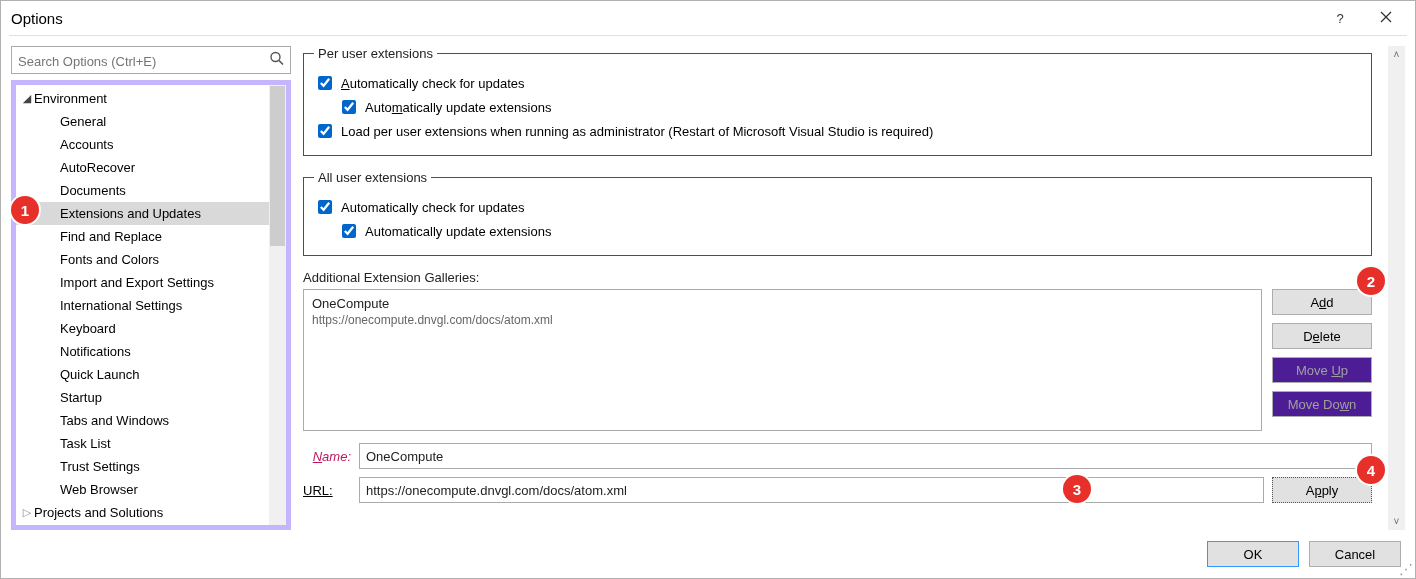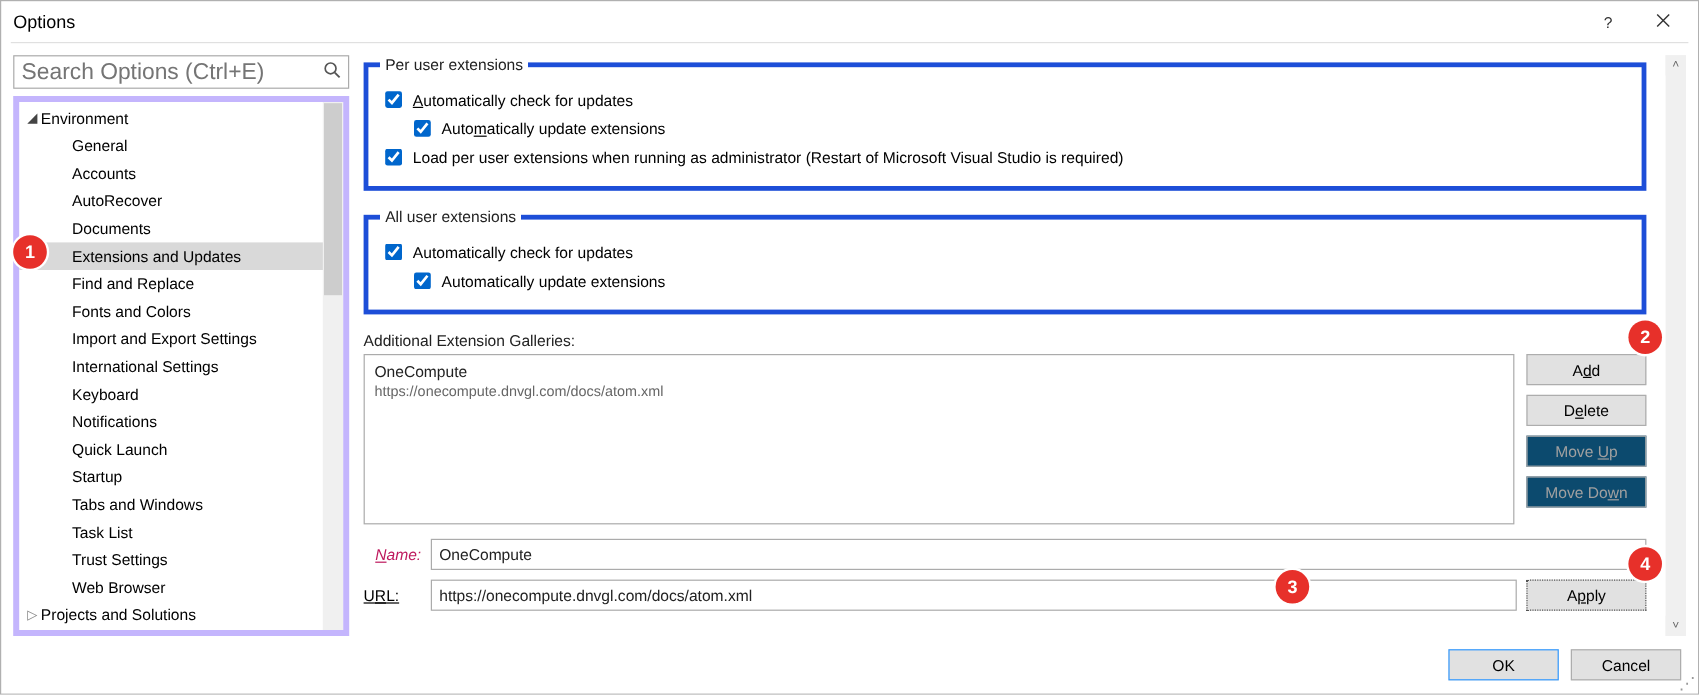--- a/index.html
+++ b/index.html
@@ -10,21 +10,21 @@
   .titlebar .tbtn { width: 46px; height: 34px; display: flex; align-items: center; justify-content: center; color: #333; }
   .titlebar .help { font-size: 16px; }
   .titlebar .close svg { width: 12px; height: 12px; }
   .divider-top { height: 1px; background: #e0e0e0; margin: 0 8px; }
 
   .body-area { flex: 1; display: flex; padding: 10px 10px 0 10px; gap: 12px; min-height: 0; }
 
   
   .nav-col { width: 280px; display: flex; flex-direction: column; }
   .search-wrap { position: relative; height: 28px; margin-bottom: 6px; }
-  .search-wrap input { width: 100%; height: 100%; border: 1px solid #ababab; padding: 2px 28px 0 6px; color: #555; outline: none; font-size: 19px; }
+  .search-wrap input { width: 100%; height: 100%; border: 1px solid #ababab; padding: 2px 28px 0 6px; color: #555; outline: none; font-size: 13px; }
   .search-wrap .mag { position: absolute; right: 6px; top: 50%; transform: translateY(-50%); color: #555; }
   .tree { flex: 1; border: 5px solid #c4b5fd; overflow: hidden; position: relative; }
   .tree-scroll { position: absolute; right: 0; top: 0; bottom: 0; width: 17px; background: #f0f0f0; }
   .tree-thumb { position: absolute; left: 1px; right: 1px; top: 1px; height: 160px; background: #cdcdcd; }
   .tree-items { padding: 2px 0; }
   .tree-row { display: flex; align-items: center; height: 23px; white-space: nowrap; cursor: default; }
   .tree-row.root { padding-left: 4px; }
   .tree-row.child { padding-left: 44px; }
   .tree-row.parent2 { padding-left: 4px; }
   .tree-row.selected { background: #d9d9d9; }
@@ -33,36 +33,36 @@
   .tree-row .tri.expanded::before { content: "◢"; color: #444; }
 
   
   .page-col { flex: 1; display: flex; position: relative; min-width: 0; }
   .page-content { flex: 1; padding: 0 8px 0 0; min-width: 0; }
   .page-vbar { width: 17px; background: #f0f0f0; position: relative; margin-left: 8px; }
   .page-vbar .arrow { position: absolute; left: 0; right: 0; height: 17px; display: flex; align-items: center; justify-content: center; color: #666; font-size: 10px; background: #f0f0f0; }
   .page-vbar .arrow.up { top: 0; }
   .page-vbar .arrow.down { bottom: 0; }
 
-  fieldset.group { border: 4px solid #1d4ed8; padding: 8px 10px 10px 10px; margin: 0 0 14px 0; }
+  fieldset.group { border: 1px solid #1d4ed8; padding: 8px 10px 10px 10px; margin: 0 0 14px 0; }
   fieldset.group legend { padding: 0 4px; color: #222; }
   .chk-row { display: flex; align-items: center; gap: 6px; margin: 4px 0; }
   .chk-row.indent { margin-left: 24px; }
   .chk-row input[type=checkbox] { width: 14px; height: 14px; accent-color: #0066cc; }
   .chk-row label u { text-decoration: underline; }
 
   .section-label { margin: 2px 0 4px 0; color: #222; }
 
   .gallery-area { display: flex; gap: 10px; margin-bottom: 12px; }
   .gallery-list { flex: 1; height: 142px; border: 1px solid #ababab; background: #fff; padding: 6px 8px; }
   .gallery-list .gname { color: #222; }
   .gallery-list .gurl { color: #666; font-size: 12px; margin-top: 2px; }
   .btn-stack { width: 100px; display: flex; flex-direction: column; gap: 8px; }
   .btn { height: 26px; border: 1px solid #adadad; background: #e1e1e1; color: #000; display: flex; align-items: center; justify-content: center; cursor: default; }
-  .btn.disabled { color: #a0a0a0; background: #0c4a6e; }
+  .btn.disabled { color: #a0a0a0; background: #4c1d95; }
   .btn.dotted { border: 1px dotted #555; background: #e1e1e1; }
 
   .form-row { display: flex; align-items: center; gap: 8px; margin: 8px 0; }
   .form-row .flabel { width: 48px; text-align: right; color: #be185d; font-style: italic; }
   .form-row input { flex: 1; height: 26px; border: 1px solid #ababab; padding: 0 6px; font-size: 13px; color: #222; }
   .apply-wrap { display: flex; align-items: center; gap: 8px; }
   .apply-wrap .flabel { width: 48px; text-decoration: underline; }
   .apply-wrap input { flex: 1; height: 26px; border: 1px solid #ababab; padding: 0 6px; font-size: 13px; color: #222; }
   .apply-wrap .btn { width: 100px; }
 

